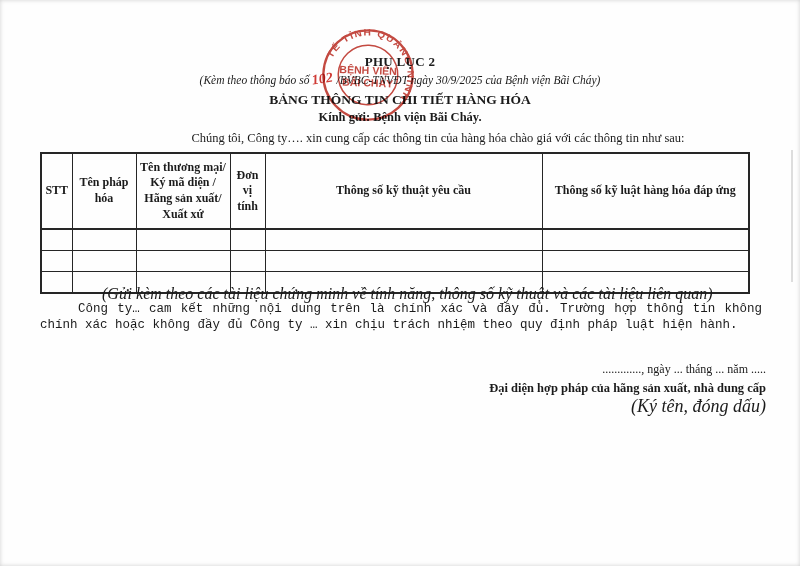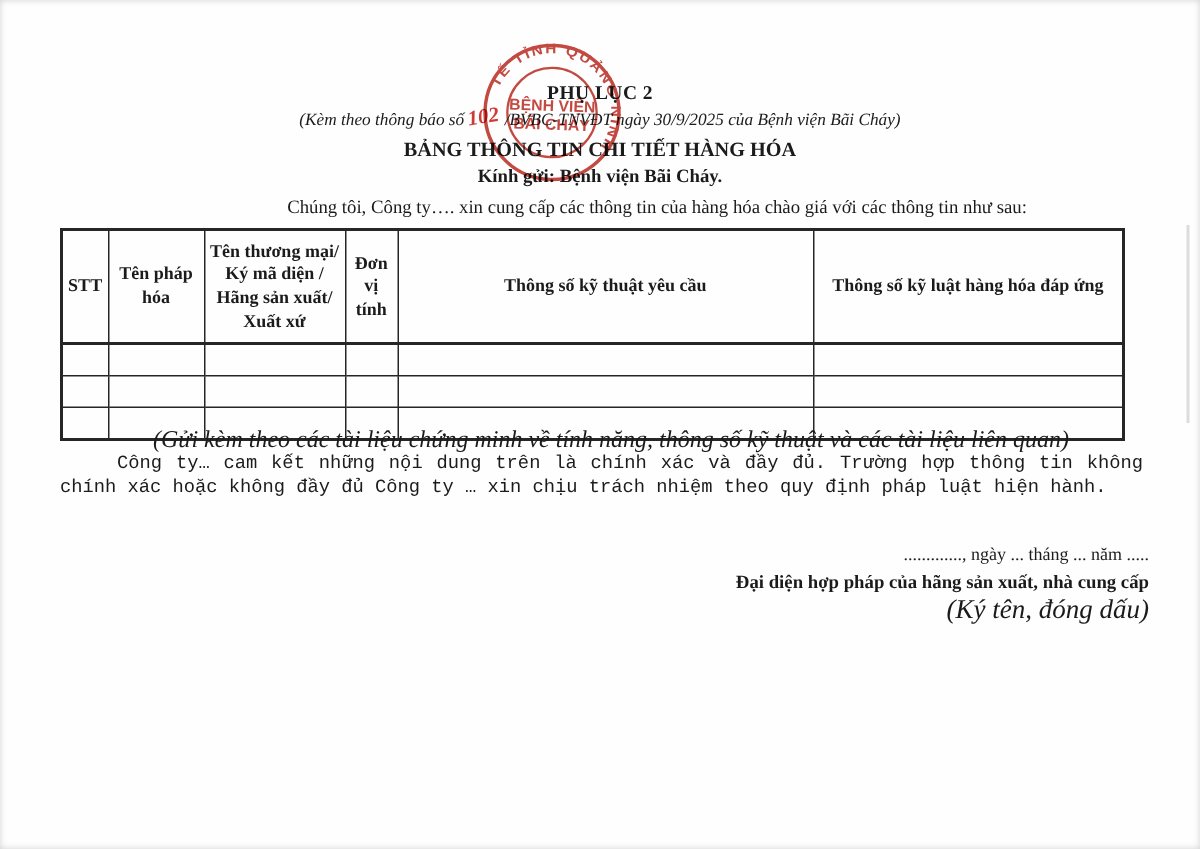--- a/index.html
+++ b/index.html
@@ -125,21 +125,21 @@
         </tr>
       </tbody>
   </table>
 
   <div class="attachment-note">(Gửi kèm theo các tài liệu chứng minh về tính năng, thông số kỹ thuật và các tài liệu liên quan)</div>
 
   <div class="commitment">Công ty… cam kết những nội dung trên là chính xác và đầy đủ. Trường hợp thông tin không chính xác hoặc không đầy đủ Công ty … xin chịu trách nhiệm theo quy định pháp luật hiện hành.</div>
 
   <div class="sig-block">
     <div class="date-line">............., ngày ... tháng ...  năm .....</div>
-    <div class="sig-title">Đại diện hợp pháp của hãng sản xuất, nhà cung cấp</div>
+    <div class="sig-title">Đại diện hợp pháp của hãng sản xuất, nhà dung cấp</div>
     <div class="sig-note">(Ký tên, đóng dấu)</div>
   </div>
 
   <div class="stamp">
     <svg viewBox="0 0 100 100" width="96" height="96">
       <circle cx="50" cy="50" r="46.5" fill="none" stroke="#bf3a31" stroke-width="2.4"></circle>
       <circle cx="50" cy="50" r="31" fill="none" stroke="#bf3a31" stroke-width="1.6"></circle>
       <defs>
         <path id="ringArc" d="M 11.5,36.1 A 41,41 0 1 1 81.4,76.4" fill="none"></path>
       </defs>

